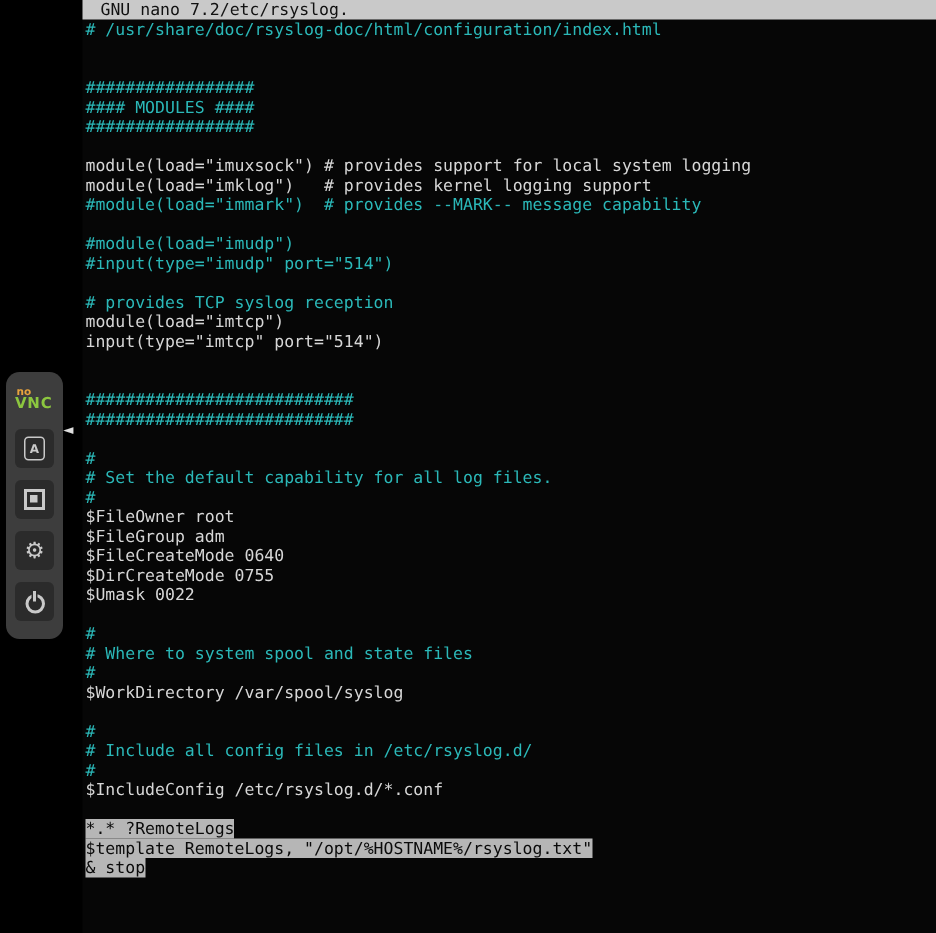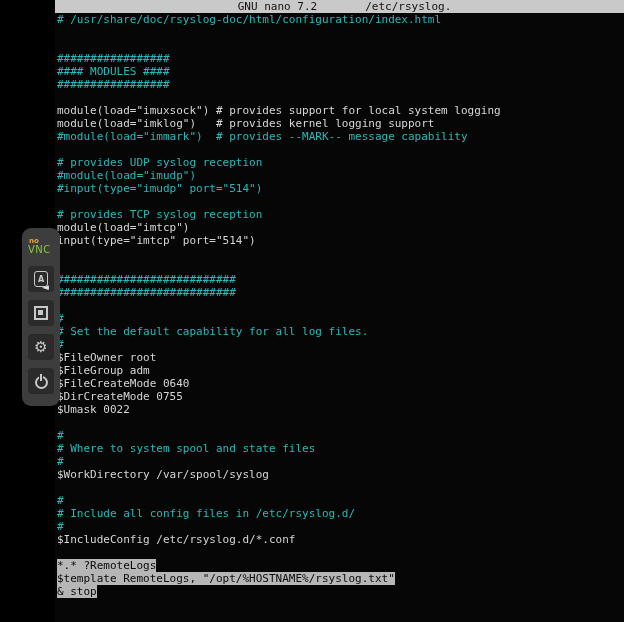--- a/index.html
+++ b/index.html
@@ -17,40 +17,40 @@
   html,body{width:624px;height:622px;background:#000;overflow:hidden;}
   body{position:relative;font-family:"DejaVu Sans Mono",monospace;}
 
   
   .terminal{
     position:absolute;left:55px;top:0;width:569px;height:622px;
     background:#060606;font-size:11px;line-height:13px;color:var(--text);
   }
   .titlebar{
     height:13px;background:var(--titlebar_bg);color:#111;
-    display:flex;justify-content:center;align-items:center;
-    padding:0 2px 0 12px;white-space:pre;gap:48px;
+    display:flex;justify-content:flex-start;align-items:center;
+    padding:0 2px 0 12px;white-space:pre;
   }
   .lines{padding-left:2px;}
   .line{height:13px;white-space:pre;}
   .lt{white-space:pre;}
   .lt.comment{color:var(--comment);}
   .lt.normal{color:var(--text);}
   .lt.selected{color:#0a0a0a;background:var(--selection_bg);}
 
   
   .vnc-panel{
-    position:absolute;left:4px;top:228px;width:38px;
+    position:absolute;left:4px;top:248px;width:38px;
     background:var(--panel_bg);border-radius:9px;
     display:flex;flex-direction:column;align-items:center;
-    padding:6px 0 12px;gap:8px;z-index:5;margin-left:18px;
+    padding:6px 0 12px;gap:8px;z-index:5;
   }
   .vnc-logo{display:flex;flex-direction:column;align-items:flex-start;line-height:1;height:24px;justify-content:center;width:26px;}
   .logo-no{color:var(--logo_orange);font-size:7px;font-weight:bold;font-family:"DejaVu Sans",sans-serif;margin-left:1px;}
-  .logo-vnc{color:var(--logo_green);font-size:10px;font-weight:normal;font-family:"DejaVu Sans",sans-serif;letter-spacing:0.5px;}
+  .logo-vnc{color:var(--logo_green);font-size:10px;font-weight:bold;font-family:"DejaVu Sans",sans-serif;letter-spacing:0.5px;}
   .vnc-btn{
     width:26px;height:26px;background:var(--btn_bg);border:none;border-radius:4px;
     display:flex;align-items:center;justify-content:center;padding:0;cursor:pointer;
   }
   .clip-icon{width:14px;height:16px;border:1.5px solid var(--icon_fg);border-radius:3px;display:flex;align-items:center;justify-content:center;}
   .clip-a{color:var(--icon_fg);font-size:8px;font-weight:bold;font-family:"DejaVu Sans",sans-serif;}
   .fs-icon{width:14px;height:14px;border:2px solid var(--icon_fg);position:relative;display:block;}
   .fs-icon::after{content:"";position:absolute;left:2px;top:2px;width:5px;height:5px;background:var(--icon_fg);}
   .gear-icon{color:var(--icon_fg);font-size:15px;line-height:1;font-family:"DejaVu Sans",sans-serif;}
   .power-icon{position:relative;width:14px;height:14px;display:block;}
@@ -75,21 +75,20 @@
       <div class="line"><span class="lt normal"></span></div>
       <div class="line"><span class="lt normal"></span></div>
       <div class="line"><span class="lt comment">#################</span></div>
       <div class="line"><span class="lt comment">#### MODULES ####</span></div>
       <div class="line"><span class="lt comment">#################</span></div>
       <div class="line"><span class="lt normal"></span></div>
       <div class="line"><span class="lt normal">module(load="imuxsock") # provides support for local system logging</span></div>
       <div class="line"><span class="lt normal">module(load="imklog")   # provides kernel logging support</span></div>
       <div class="line"><span class="lt comment">#module(load="immark")  # provides --MARK-- message capability</span></div>
       <div class="line"><span class="lt normal"></span></div>
-      <div class="line"><span class="lt comment"># provides UDP syslog reception</span></div>
       <div class="line"><span class="lt comment">#module(load="imudp")</span></div>
       <div class="line"><span class="lt comment">#input(type="imudp" port="514")</span></div>
       <div class="line"><span class="lt normal"></span></div>
       <div class="line"><span class="lt comment"># provides TCP syslog reception</span></div>
       <div class="line"><span class="lt normal">module(load="imtcp")</span></div>
       <div class="line"><span class="lt normal">input(type="imtcp" port="514")</span></div>
       <div class="line"><span class="lt normal"></span></div>
       <div class="line"><span class="lt normal"></span></div>
       <div class="line"><span class="lt comment">###########################</span></div>
       <div class="line"><span class="lt comment">###########################</span></div>

